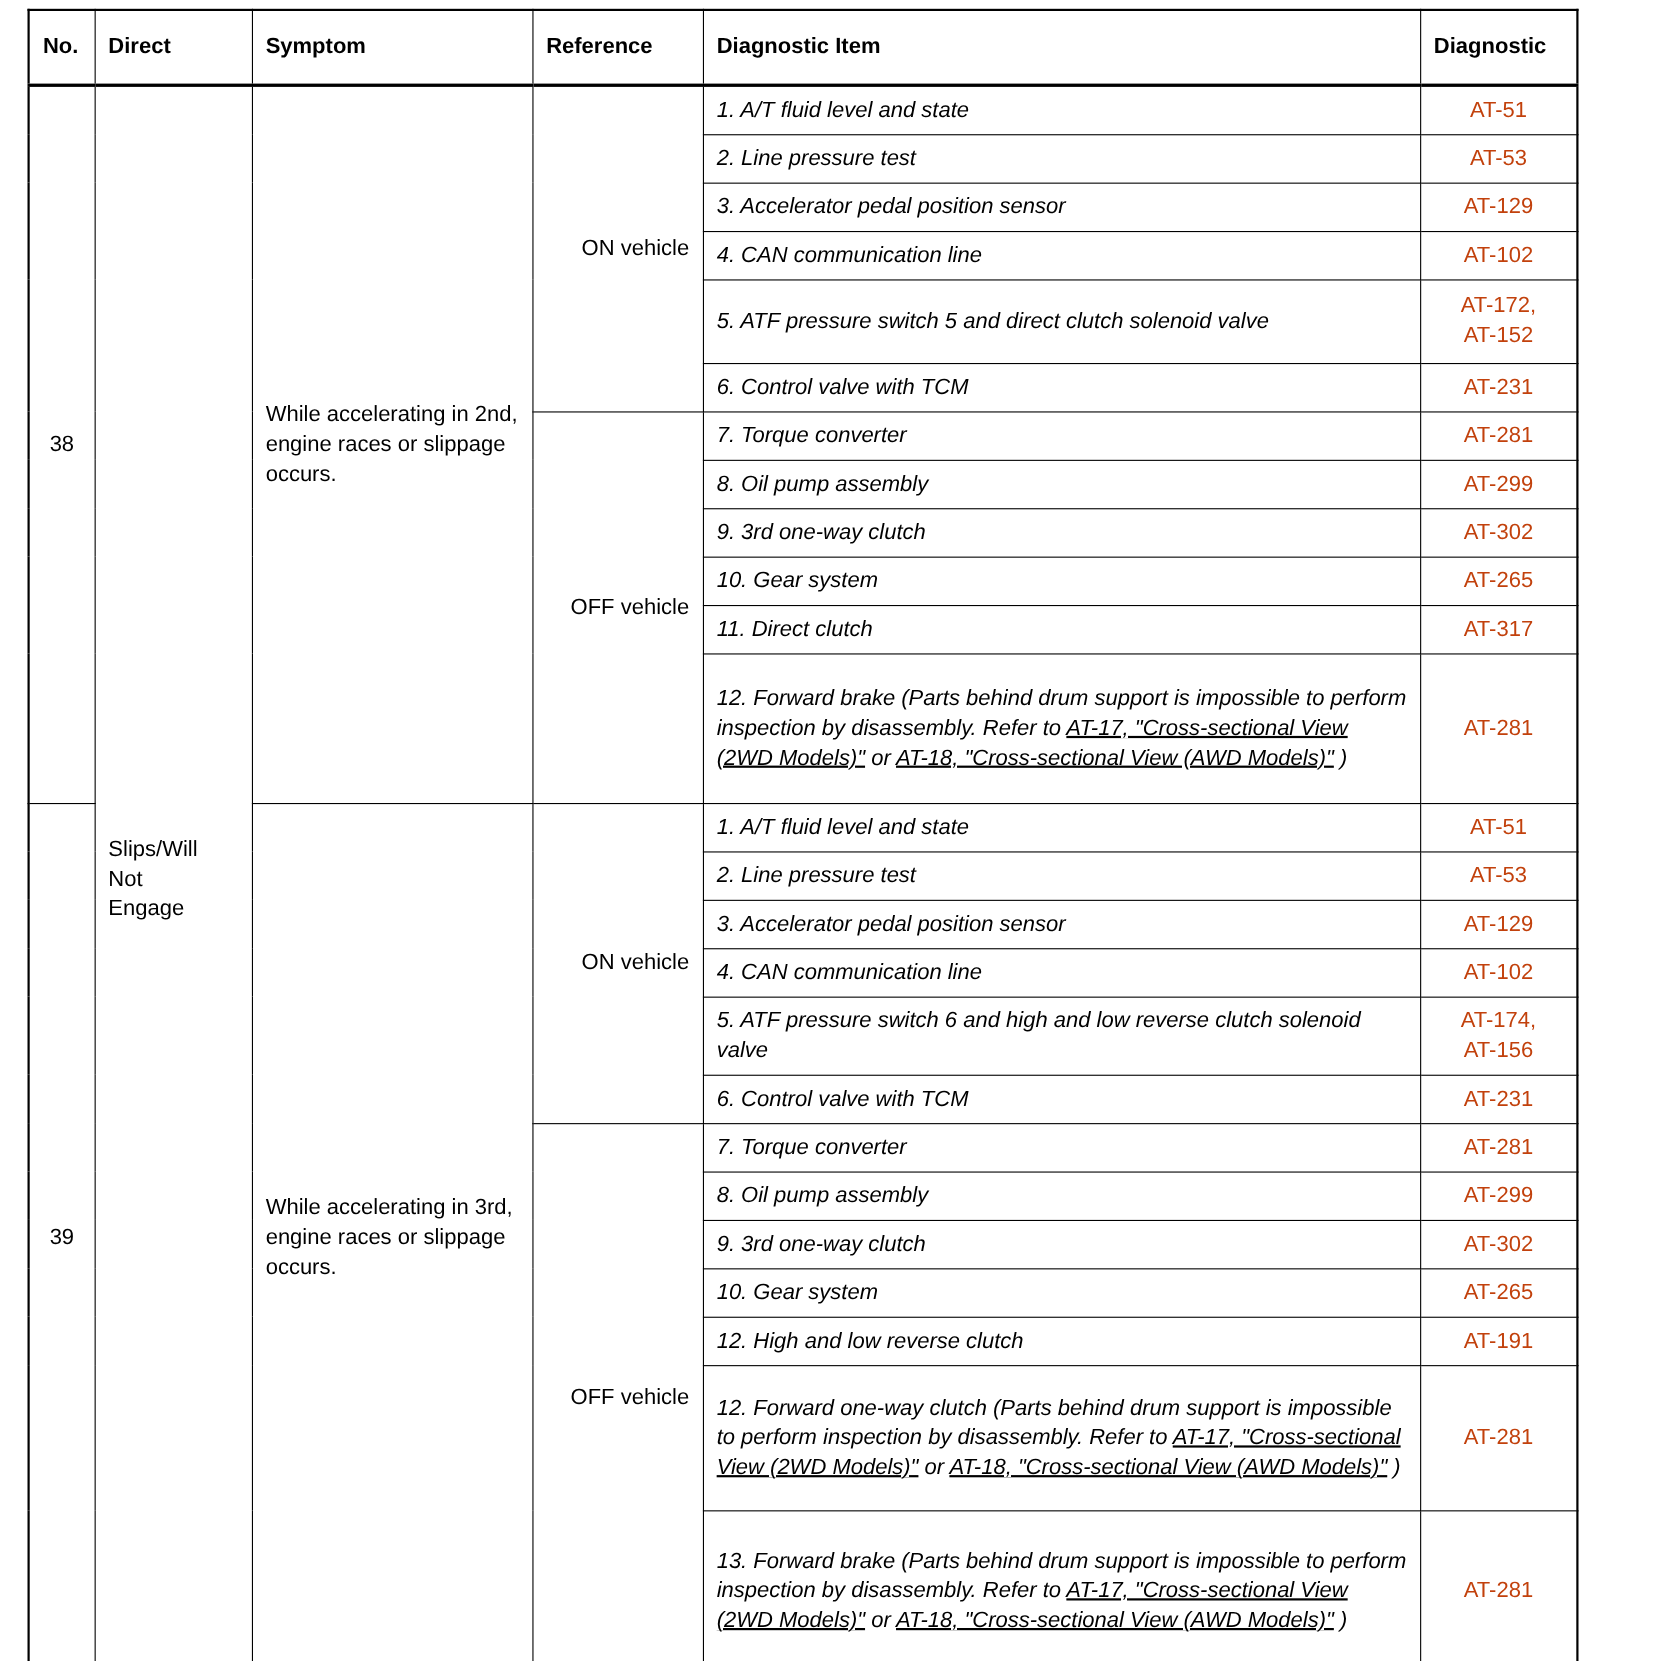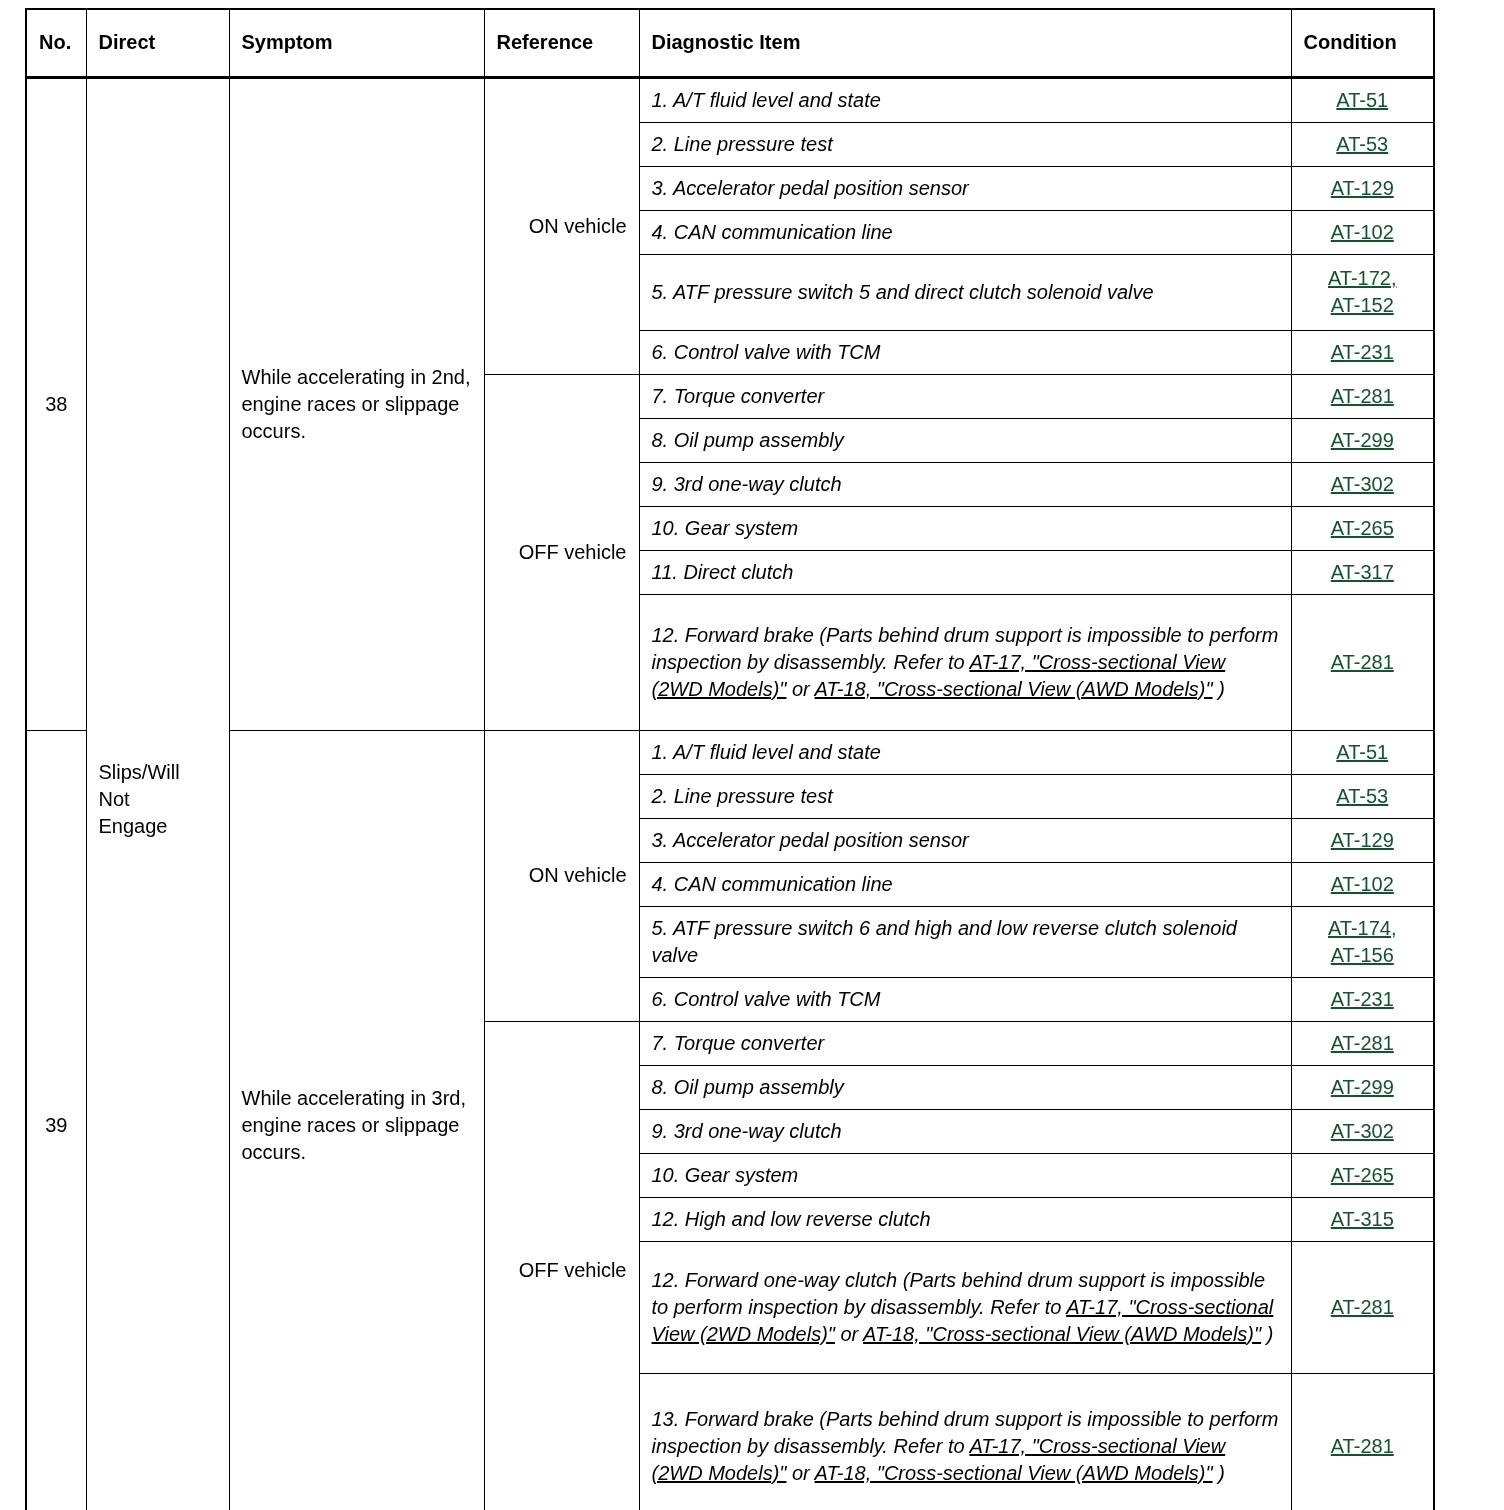--- a/index.html
+++ b/index.html
@@ -43,22 +43,21 @@
   td.c-ref  { text-align: center; padding-left: 6px; padding-right: 6px; }
 
   tr.h44 { height: 44px; }
   tr.h66 { height: 66px; }
   tr.h76 { height: 76px; }
   tr.h132 { height: 132px; }
   tr.h136 { height: 136px; margin-left: 16px; }
   tr.h148 { height: 148px; }
 
   a.reflink {
-    color: #14532d;
-    text-decoration: underline;
+    color: #c2410c;
     cursor: pointer;
     display: block;
   }
   a.inlink {
     color: #000;
     text-decoration: underline;
     cursor: pointer;
   }
 </style>
 </head>
@@ -73,21 +72,21 @@
     <col style="width:652px">
     <col style="width:143px">
   </colgroup>
   <thead>
     <tr>
       <th>No.</th>
       <th>Direct</th>
       <th>Symptom</th>
       <th>Reference</th>
       <th>Diagnostic Item</th>
-      <th>Condition</th>
+      <th>Diagnostic</th>
     </tr>
   </thead>
   <tbody>
 
     <tr class="h44">
       <td class="c-no" rowspan="12">38</td>
       <td class="c-items" rowspan="25">Slips/Will
 Not
 Engage</td>
       <td class="c-sym" rowspan="12">While accelerating in 2nd, engine races or slippage occurs.</td>
@@ -229,21 +228,21 @@
     </tr>
     <tr class="h44">
       <td class="c-diag">10. Gear system</td>
       <td class="c-ref">
           <a class="reflink">AT-265</a>
         </td>
     </tr>
     <tr class="h44">
       <td class="c-diag">12. High and low reverse clutch</td>
       <td class="c-ref">
-          <a class="reflink">AT-315</a>
+          <a class="reflink">AT-191</a>
         </td>
     </tr>
     <tr class="h132">
       <td class="c-diag"><span>12. Forward one-way clutch (Parts behind drum support is impossible to perform inspection by disassembly. Refer to </span><a class="inlink">AT-17, "Cross-sectional View (2WD Models)"</a><span>  or </span><a class="inlink">AT-18, "Cross-sectional View (AWD Models)"</a><span> )</span></td>
       <td class="c-ref">
           <a class="reflink">AT-281</a>
         </td>
     </tr>
     <tr class="h148 last">
       <td class="c-diag"><span>13. Forward brake (Parts behind drum support is impossible to perform inspection by disassembly. Refer to </span><a class="inlink">AT-17, "Cross-sectional View (2WD Models)"</a><span>  or </span><a class="inlink">AT-18, "Cross-sectional View (AWD Models)"</a><span> )</span></td>

